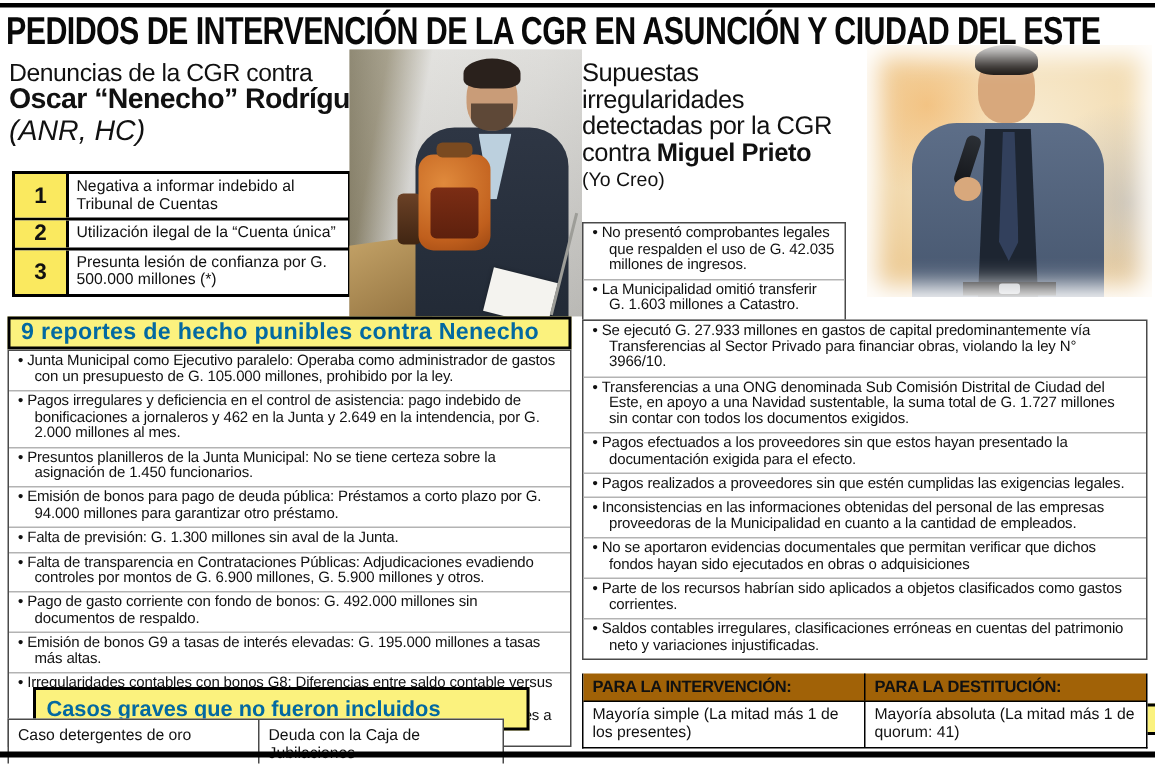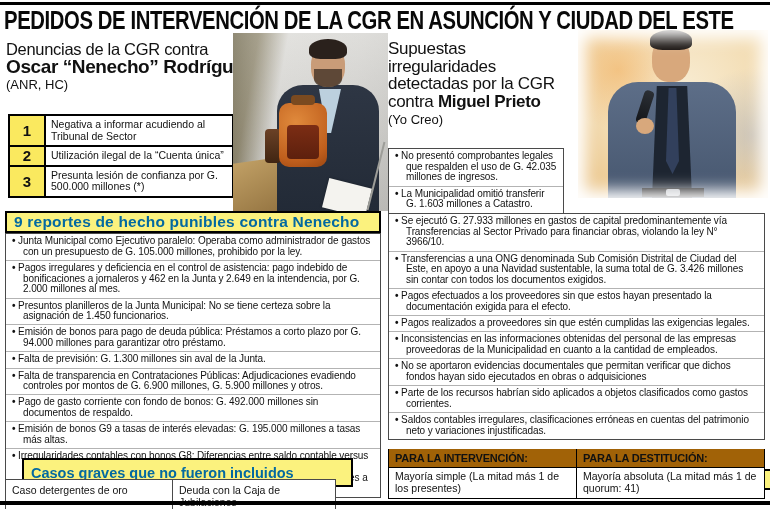--- a/index.html
+++ b/index.html
@@ -26,21 +26,21 @@
   .main-title{
     left:4px;top:5px;width:960px;
     font-size:26px;font-weight:bold;letter-spacing:-0.5px;
     transform:scaleX(0.78);transform-origin:0 0;
     white-space:nowrap;color:#090909;
   }
 
   
   .lh1{left:6px;top:40px;font-size:16.5px;letter-spacing:-0.3px;}
   .lh2{left:6px;top:56px;font-size:19px;font-weight:bold;letter-spacing:-0.4px;}
-  .lh3{left:6px;top:77px;font-size:13px;}
+  .lh3{left:6px;top:77px;font-size:19px;font-style:italic;}
 
   
   .numtable{left:8px;top:114px;width:226px;border:2px solid #000;background:#fff;}
   .nrow{display:flex;border-bottom:2px solid #000;}
   .nrow:last-child{border-bottom:none;}
   .ncell{
     width:36px;flex:0 0 36px;background:var(--yellow-num);
     border-right:2px solid #000;display:flex;align-items:center;justify-content:center;
     font-weight:bold;font-size:15px;
   }
@@ -132,21 +132,21 @@
 
 <div class="abs main-title">PEDIDOS DE INTERVENCIÓN DE LA CGR EN ASUNCIÓN Y CIUDAD DEL ESTE</div>
 
 <div class="abs lh1">Denuncias de la CGR contra</div>
 <div class="abs lh2">Oscar “Nenecho” Rodríguez</div>
 <div class="abs lh3">(ANR, HC)</div>
 
 <div class="abs numtable">
   <div class="nrow">
     <div class="ncell">1</div>
-    <div class="ntext">Negativa a informar acudiendo al Tribunal de Sector</div>
+    <div class="ntext">Negativa a informar indebido al Tribunal de Cuentas</div>
   </div>
   <div class="nrow">
     <div class="ncell">2</div>
     <div class="ntext">Utilización ilegal de la “Cuenta única”</div>
   </div>
   <div class="nrow">
     <div class="ncell">3</div>
     <div class="ntext">Presunta lesión de confianza por G. 500.000 millones (*)</div>
   </div>
 </div>
@@ -210,21 +210,21 @@
   <div class="photo-fade"></div>
 </div>
 
 <div class="abs listbox narrow-box">
   <div class="li">No presentó comprobantes legales que respalden el uso de G. 42.035 millones de ingresos.</div>
   <div class="li">La Municipalidad omitió transferir G. 1.603 millones a Catastro.</div>
 </div>
 
 <div class="abs listbox wide-box">
   <div class="li">Se ejecutó G. 27.933 millones en gastos de capital predominantemente vía Transferencias al Sector Privado para financiar obras, violando la ley N° 3966/10.</div>
-  <div class="li">Transferencias a una ONG denominada Sub Comisión Distrital de Ciudad del Este, en apoyo a una Navidad sustentable, la suma total de G. 3.426 millones sin contar con todos los documentos exigidos.</div>
+  <div class="li">Transferencias a una ONG denominada Sub Comisión Distrital de Ciudad del Este, en apoyo a una Navidad sustentable, la suma total de G. 1.727 millones sin contar con todos los documentos exigidos.</div>
   <div class="li">Pagos efectuados a los proveedores sin que estos hayan presentado la documentación exigida para el efecto.</div>
   <div class="li">Pagos realizados a proveedores sin que estén cumplidas las exigencias legales.</div>
   <div class="li">Inconsistencias en las informaciones obtenidas del personal de las empresas proveedoras de la Municipalidad en cuanto a la cantidad de empleados.</div>
   <div class="li">No se aportaron evidencias documentales que permitan verificar que dichos fondos hayan sido ejecutados en obras o adquisiciones</div>
   <div class="li">Parte de los recursos habrían sido aplicados a objetos clasificados como gastos corrientes.</div>
   <div class="li">Saldos contables irregulares, clasificaciones erróneas en cuentas del patrimonio neto y variaciones injustificadas.</div>
 </div>
 
 <div class="abs ybar votes-bar">Votos requeridos de 80 diputados</div>
 <div class="abs votes-table">

